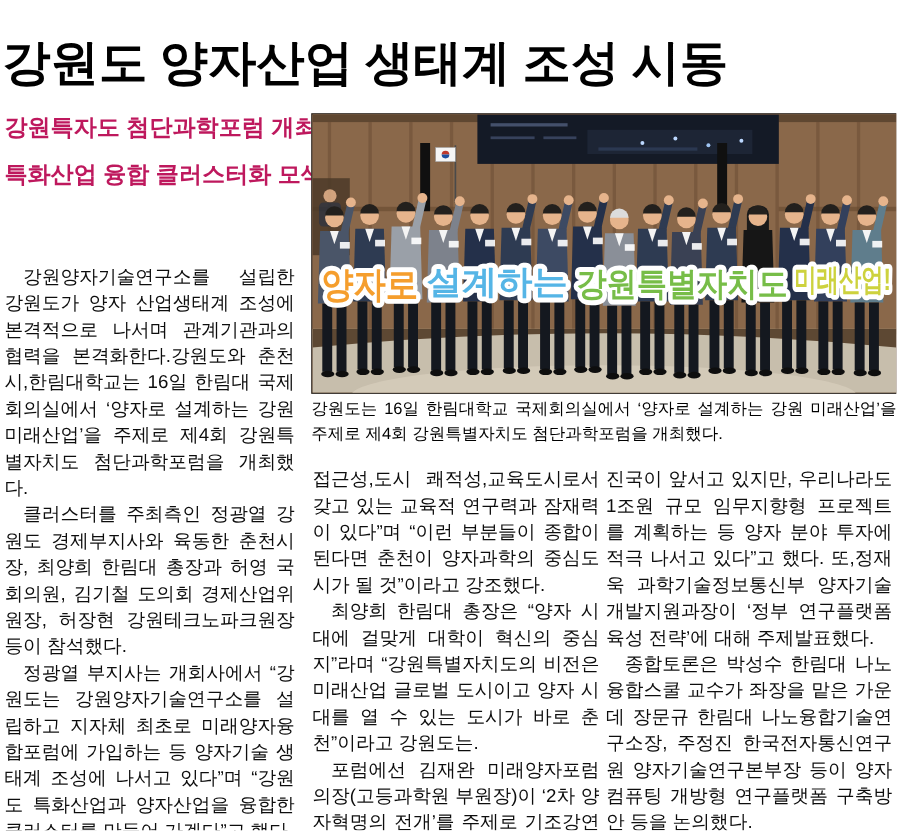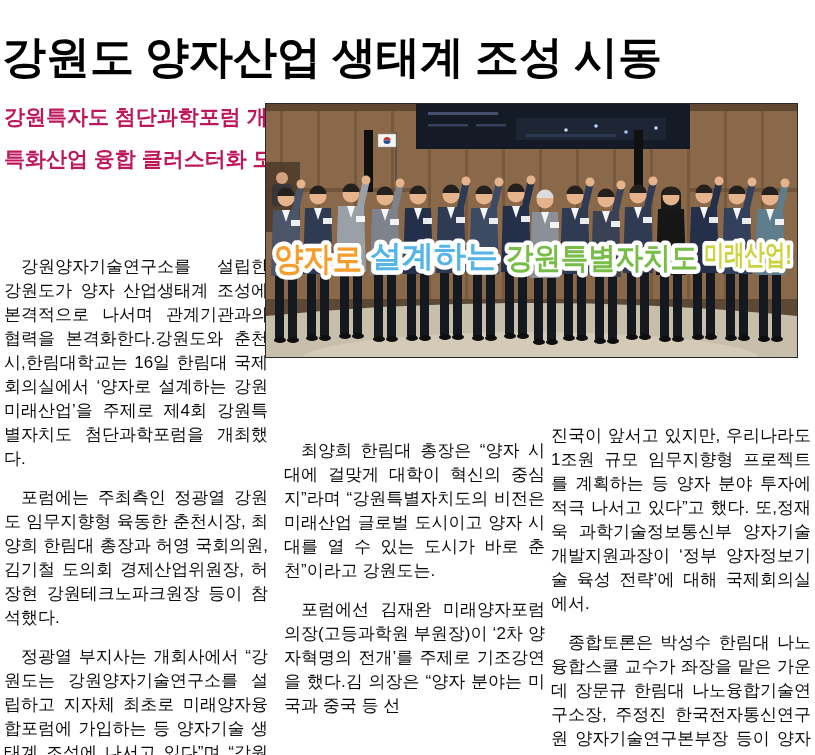--- a/index.html
+++ b/index.html
@@ -35,27 +35,27 @@
   }
   .col{
     position:absolute;
     font-size:17px;
     line-height:24px;
     text-align:justify;
     word-break:break-all;
     color:#0d0d0d;
   }
   .col p{margin:0;}
-  .col p.ind{text-indent:1em;margin-top:15px;}
+  .col p.ind{text-indent:1em;}
   .col-left{left:4px;top:240px;width:264px;height:512px;}
   .col-mid{left:284px;top:424px;width:261px;height:328px;}
   .col-right{left:551px;top:424px;width:260px;height:328px;}
   
   .photo-wrap{
-    position:absolute;left:265px;top:103px;width:531px;height:253px;
+    position:absolute;left:283px;top:103px;width:531px;height:253px;
     border:1px solid #2a2a2a;
     box-sizing:content-box;
     background:#8a684a;
   }
   .photo-wrap svg{display:block;}
   .caption{
     position:absolute;left:283px;top:360px;width:532px;
     font-size:15px;
     line-height:23px;
     text-align:justify;
@@ -70,21 +70,21 @@
 
   <h1 class="headline">강원도 양자산업 생태계 조성 시동</h1>
 
   <div class="subheads">
     <div class="subhead">강원특자도 첨단과학포럼 개최</div>
     <div class="subhead">특화산업 융합 클러스터화 모색</div>
   </div>
 
   <div class="col col-left">
     <p class="ind">강원양자기술연구소를 설립한 강원도가 양자 산업생태계 조성에 본격적으로 나서며 관계기관과의 협력을 본격화한다.강원도와 춘천시,한림대학교는 16일 한림대 국제회의실에서 ‘양자로 설계하는 강원 미래산업’을 주제로 제4회 강원특별자치도 첨단과학포럼을 개최했다.</p>
-    <p class="ind">포럼에는 주최측인 정광열 강원도 임무지향형 육동한 춘천시장, 최양희 한림대 총장과 허영 국회의원, 김기철 도의회 경제산업위원장, 허장현 강원테크노파크원장 등이 참석했다.</p>
+    <p class="ind">클러스터를 주최측인 정광열 강원도 경제부지사와 육동한 춘천시장, 최양희 한림대 총장과 허영 국회의원, 김기철 도의회 경제산업위원장, 허장현 강원테크노파크원장 등이 참석했다.</p>
     <p class="ind">정광열 부지사는 개회사에서 “강원도는 강원양자기술연구소를 설립하고 지자체 최초로 미래양자융합포럼에 가입하는 등 양자기술 생태계 조성에 나서고 있다”며 “강원도 특화산업과 양자산업을 융합한 클러스터를 만들어 가겠다”고 했다.</p>
 
   </div>
 
   <div class="photo-wrap">
     <svg width="531" height="253" viewBox="0 0 531 253" xmlns="http://www.w3.org/2000/svg">
 
       <rect x="0" y="0" width="531" height="200" fill="#8a684a"></rect>
       <g opacity="0.35">
           <rect x="14" y="7" width="3" height="190" fill="#5a3f2a"></rect>
@@ -345,25 +345,27 @@
 
       <g font-family="Liberation Sans, sans-serif" font-weight="900" style="paint-order:stroke" stroke="#ffffff" stroke-width="9" stroke-linejoin="round">
         <text x="8" y="166" font-size="33" textLength="88" lengthAdjust="spacingAndGlyphs" fill="#f59e2d">양자로</text>
         <text x="104" y="162" font-size="30" textLength="128" lengthAdjust="spacingAndGlyphs" fill="#55b5e6">설계하는</text>
         <text x="240" y="164" font-size="30" textLength="192" lengthAdjust="spacingAndGlyphs" fill="#77bd48">강원특별자치도</text>
         <text x="438" y="160" font-size="28" textLength="88" lengthAdjust="spacingAndGlyphs" fill="#cdd23e">미래산업!</text>
       </g>
     </svg>
   </div>
 
+  <div class="caption">강원도는 16일 한림대학교 국제회의실에서 ‘양자로 설계하는 강원 미래산업’을 주제로 제4회 강원특별자치도 첨단과학포럼을 개최했다.</div>
 
   <div class="col col-mid">
+    <p>접근성,도시 쾌적성,교육도시로서 갖고 있는 교육적 연구력과 잠재력이 있다”며 “이런 부분들이 종합이 된다면 춘천이 양자과학의 중심도시가 될 것”이라고 강조했다.</p>
     <p class="ind">최양희 한림대 총장은 “양자 시대에 걸맞게 대학이 혁신의 중심지”라며 “강원특별자치도의 비전은 미래산업 글로벌 도시이고 양자 시대를 열 수 있는 도시가 바로 춘천”이라고 강원도는.</p>
     <p class="ind">포럼에선 김재완 미래양자포럼의장(고등과학원 부원장)이 ‘2차 양자혁명의 전개’를 주제로 기조강연을 했다.김 의장은 “양자 분야는 미국과 중국 등 선</p>
   </div>
 
   <div class="col col-right">
-    <p>진국이 앞서고 있지만, 우리나라도 1조원 규모 임무지향형 프로젝트를 계획하는 등 양자 분야 투자에 적극 나서고 있다”고 했다. 또,정재욱 과학기술정보통신부 양자기술개발지원과장이 ‘정부 양자정보기술 육성 전략’에 대해 국제회의실에서.</p>
+    <p>진국이 앞서고 있지만, 우리나라도 1조원 규모 임무지향형 프로젝트를 계획하는 등 양자 분야 투자에 적극 나서고 있다”고 했다. 또,정재욱 과학기술정보통신부 양자기술개발지원과장이 ‘정부 연구플랫폼 육성 전략’에 대해 주제발표했다.</p>
     <p class="ind">종합토론은 박성수 한림대 나노융합스쿨 교수가 좌장을 맡은 가운데 장문규 한림대 나노융합기술연구소장, 주정진 한국전자통신연구원 양자기술연구본부장 등이 양자컴퓨팅 개방형 연구플랫폼 구축방안 등을 논의했다.</p>
 
   </div>
 
 </div>
 
 </body></html>

